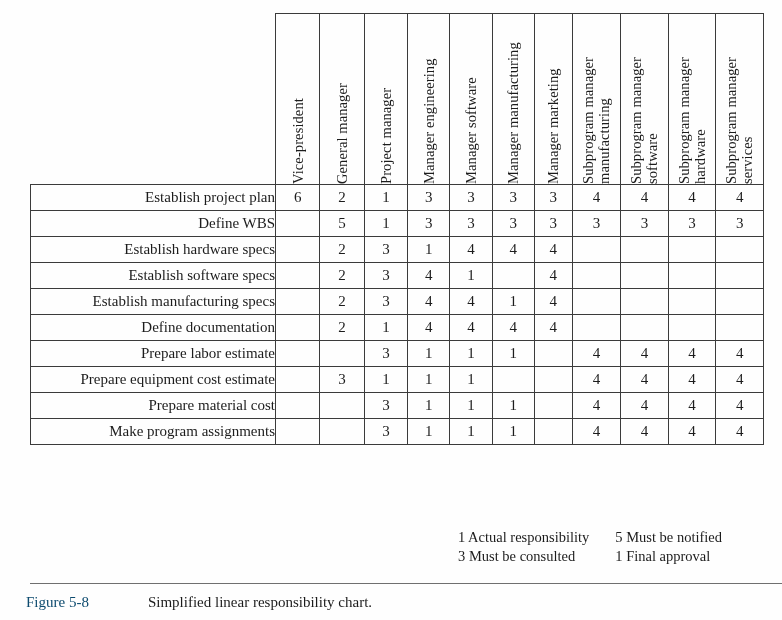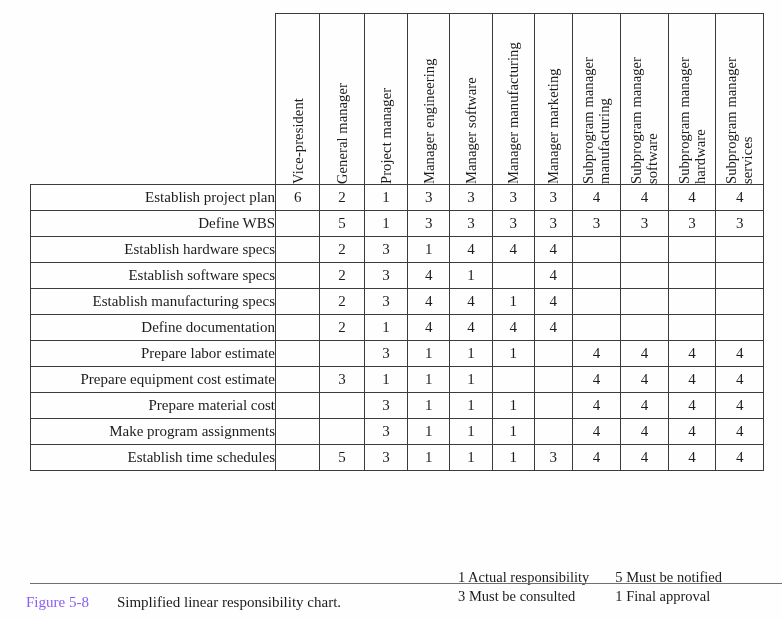--- a/index.html
+++ b/index.html
@@ -88,44 +88,44 @@
   #legend {
     position: absolute;
     left: 458px;
     top: 528px;
     display: flex;
     gap: 26px;
     font-size: 14.5px;
     line-height: 1.30;
     white-space: nowrap;
   }
-  #legend .legend-col { display: block; margin-top: 40px; }
+  #legend .legend-col { display: block; }
   #legend .legend-item { display: block; }
 
   
   #caption-rule {
     position: absolute;
     left: 30px;
     top: 583px;
     width: 752px;
     height: 1px;
     background: #6f6f6f;
   }
   #caption {
     position: absolute;
     left: 26px;
     top: 594px;
     font-size: 15px;
     white-space: nowrap;
   }
   #caption .fig-num {
-    color: #8b5cf6;
-    margin-right: 28px;
-  }
-  #caption .fig-text { color: #1c1c1c; }
+    color: #0c4a6e;
+    margin-right: 16px;
+  }
+  #caption .fig-text { color: #1c1c1c; margin-left: 43px; }
 </style>
 </head>
 <body>
 
 <div id="figure-wrap">
 
   <table id="lrc-table">
     <colgroup>
       <col style="width:232px">
       <col style="width:42px">
@@ -316,34 +316,20 @@
           <td class="cell">3</td>
           <td class="cell">1</td>
           <td class="cell">1</td>
           <td class="cell">1</td>
           <td class="cell"></td>
           <td class="cell">4</td>
           <td class="cell">4</td>
           <td class="cell">4</td>
           <td class="cell">4</td>
         </tr>
-        <tr>
-          <td class="rowlabel">Establish time schedules</td>
-          <td class="cell"></td>
-          <td class="cell">5</td>
-          <td class="cell">3</td>
-          <td class="cell">1</td>
-          <td class="cell">1</td>
-          <td class="cell">1</td>
-          <td class="cell">3</td>
-          <td class="cell">4</td>
-          <td class="cell">4</td>
-          <td class="cell">4</td>
-          <td class="cell">4</td>
-        </tr>
       </tbody>
   </table>
 
   <div id="legend">
     <div class="legend-col" id="legend-left">
         <span class="legend-item">1 Actual responsibility</span>
         <span class="legend-item">3 Must be consulted</span>
       </div>
     <div class="legend-col" id="legend-right">
         <span class="legend-item">5 Must be notified</span>

